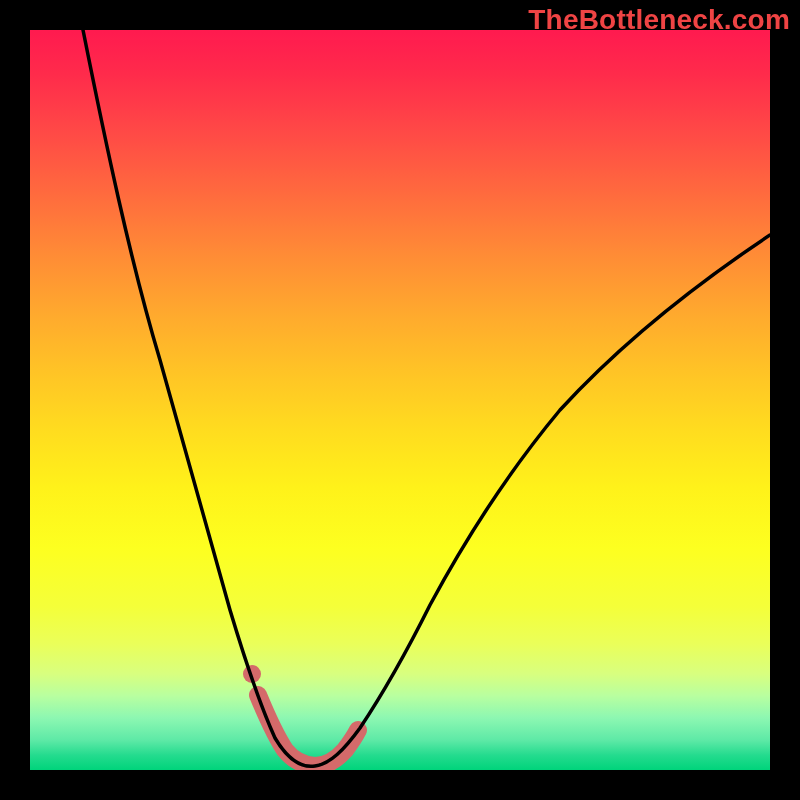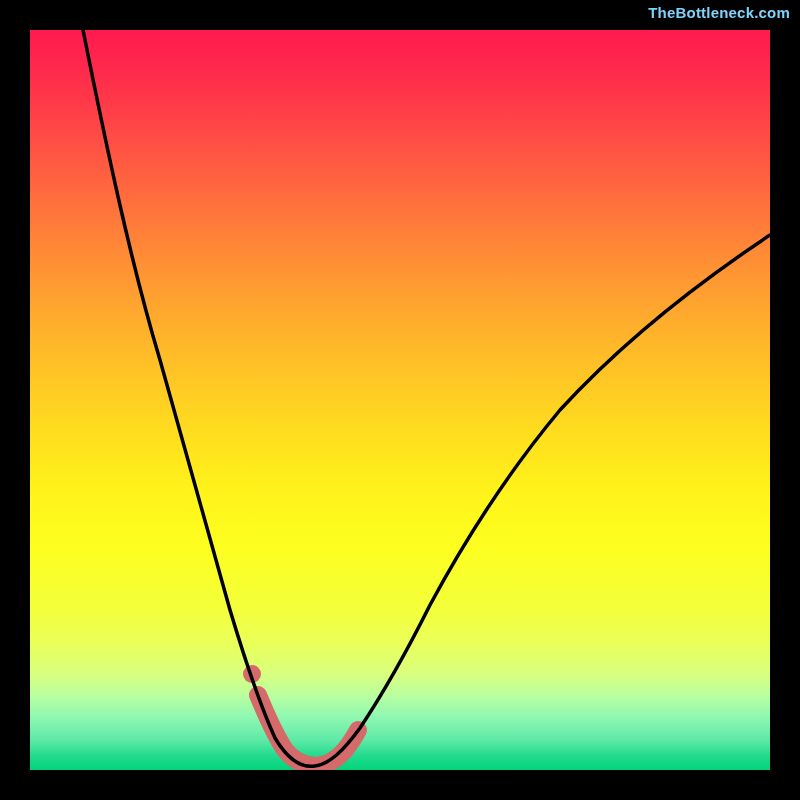--- a/index.html
+++ b/index.html
@@ -51,22 +51,22 @@
       #8cf7b2 93%,
       #5de9a6 96%,
       #24db8e 98%,
       #00d47b 100%
     );
   }
   .watermark {
     position: absolute;
     top: 4px;
     right: 10px;
-    color: #7dd3fc;
-    font-size: 15px;
+    color: #ef4444;
+    font-size: 28px;
     font-weight: 600;
     letter-spacing: 0.2px;
     user-select: none;
   }
   svg.curve {
     position: absolute;
     left: 0;
     top: 0;
     width: 740px;
     height: 740px;

